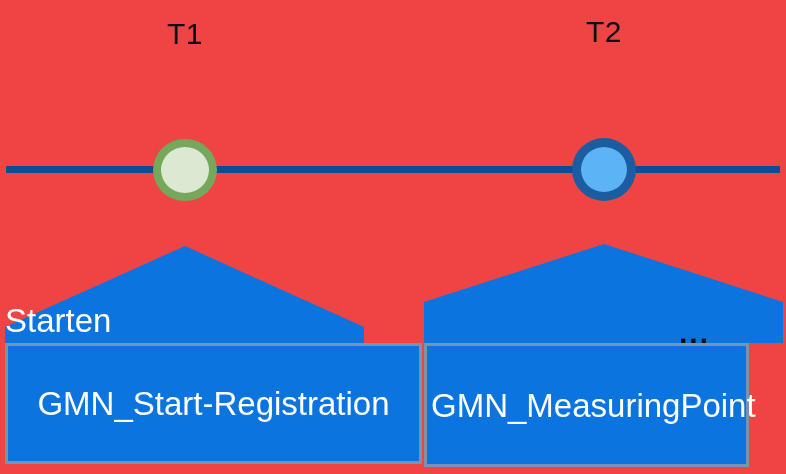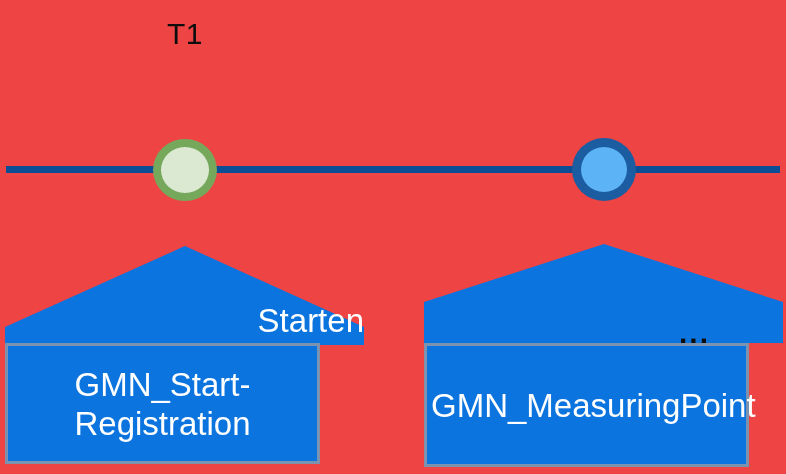--- a/index.html
+++ b/index.html
@@ -79,21 +79,21 @@
   }
   .phase-banner svg { display: block; width: 100%; height: 100%; }
 
   .phase-banner-start { height: 101px; }
   .phase-banner-fill  { height: 101px; }
 
   .phase-banner-text {
     position: absolute;
     left: 0;
     width: 100%;
-    text-align: right;
+    text-align: left;
     color: #ffffff;
     font-size: 33px;
     line-height: 36px;
     white-space: nowrap;
   }
   .phase-banner-text-start { top: 59px; }
   .phase-banner-text-fill  { top: 47px; }
 
   .phase-ellipsis {
     position: absolute;
@@ -108,21 +108,21 @@
   .phase-box {
     position: absolute;
     left: 0;
     box-sizing: border-box;
     background: #0C74DE;
     border: 3px solid #7C93B0;
     display: flex;
     align-items: center;
     justify-content: center;
   }
-  .phase-box-start { top: 99px;  width: 315px; height: 121px; }
+  .phase-box-start { top: 99px;  width: 417px; height: 121px; }
   .phase-box-fill  { top: 101px; width: 325px; height: 124px; }
 
   .phase-box-text {
     color: #ffffff;
     font-size: 33px;
     line-height: 39px;
     text-align: center;
     width: 100%;
     padding: 0 4px;
     box-sizing: border-box;
@@ -132,20 +132,21 @@
 <body>
 
 <div id="canvas">
 
   <div class="timeline-axis"></div>
 
   <div class="milestone milestone-t1"></div>
   <div class="milestone milestone-t2"></div>
 
   <div class="milestone-label milestone-label-t1">T1</div>
+  <div class="milestone-label milestone-label-t2">T2</div>
 
   <div class="phase-group phase-group-start">
     <div class="phase-banner phase-banner-start">
       <svg viewBox="0 0 359 101" preserveAspectRatio="none" aria-hidden="true">
         <polygon points="0,83 180,2 359,83 359,101 0,101" fill="#0C74DE"></polygon>
       </svg>
     </div>
     <div class="phase-banner-text phase-banner-text-start">Starten</div>
     <div class="phase-box phase-box-start">
       <div class="phase-box-text">GMN_Start-Registration</div>

